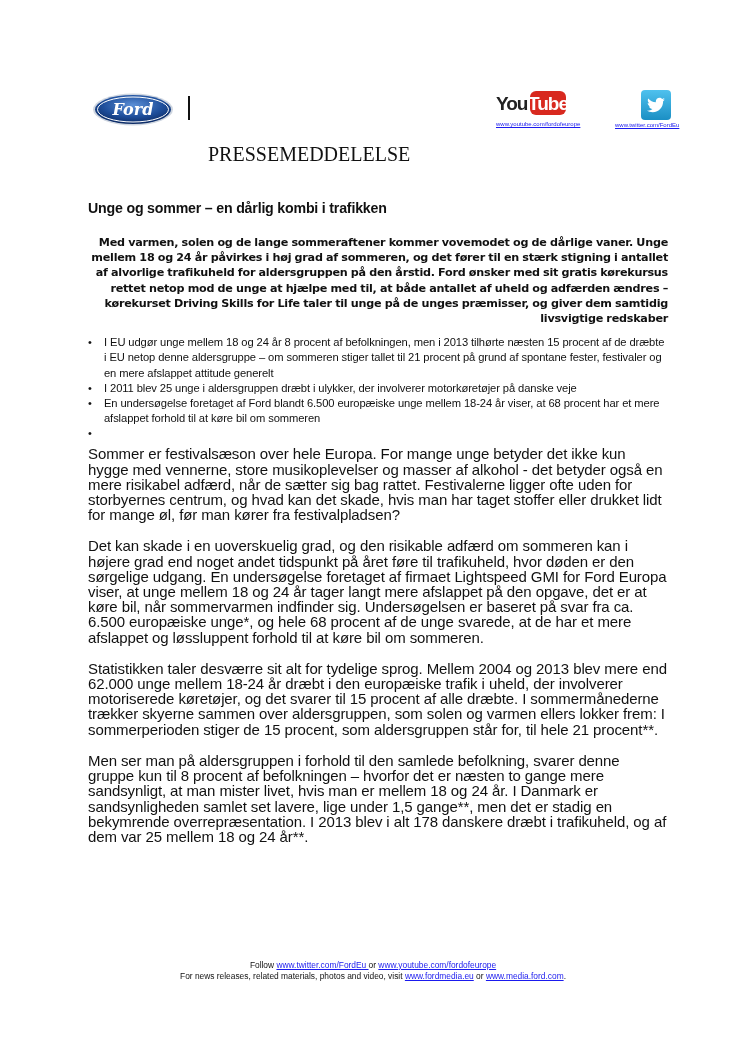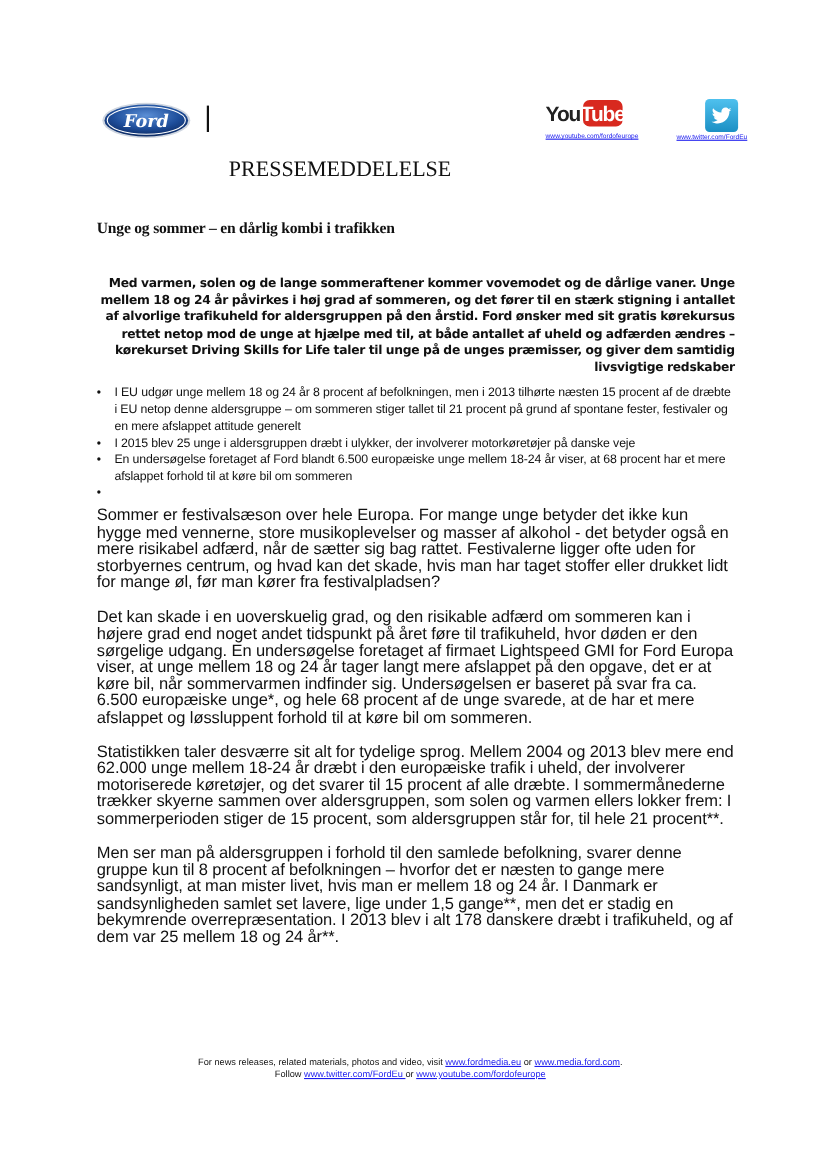--- a/index.html
+++ b/index.html
@@ -80,24 +80,24 @@
       text-decoration: underline;
       white-space: nowrap;
     }
     .content {
       position: absolute;
       left: 88px;
       top: 198px;
       width: 580px;
     }
     .doc-title {
-      font-family: Liberation Serif, serif;
+      font-family: Liberation Sans, sans-serif;
       font-weight: bold;
       font-size: 14.2px;
-      margin: 0 0 32px 0;
+      margin: 0 0 17px 0;
       line-height: 20px;
       letter-spacing: -0.2px;
     }
     .lead {
       font-family: "DejaVu Sans", sans-serif;
       font-weight: bold;
       font-size: 11.2px;
       line-height: 15.2px;
       margin: 0 0 9px 0;
       letter-spacing: -0.25px;
@@ -190,37 +190,37 @@
   <h1 class="doc-title">Unge og sommer – en dårlig kombi i trafikken</h1>
   <p class="lead">Med varmen, solen og de lange sommeraftener kommer vovemodet og de dårlige vaner. Unge mellem 18 og 24 år påvirkes i høj grad af sommeren, og det fører til en stærk stigning i antallet af alvorlige trafikuheld for aldersgruppen på den årstid. Ford ønsker med sit gratis kørekursus rettet netop mod de unge at hjælpe med til, at både antallet af uheld og adfærden ændres – kørekurset Driving Skills for Life taler til unge på de unges præmisser, og giver dem samtidig livsvigtige redskaber</p>
 
   <ul class="bullets">
     <li>
       <span class="bullet-dot">•</span>
       <span>I EU udgør unge mellem 18 og 24 år 8 procent af befolkningen, men i 2013 tilhørte næsten 15 procent af de dræbte i EU netop denne aldersgruppe – om sommeren stiger tallet til 21 procent på grund af spontane fester, festivaler og en mere afslappet attitude generelt</span>
     </li>
     <li>
       <span class="bullet-dot">•</span>
-      <span>I 2015 blev 25 unge i aldersgruppen dræbt i ulykker, der involverer motorkøretøjer på danske veje</span>
+      <span>I 2011 blev 25 unge i aldersgruppen dræbt i ulykker, der involverer motorkøretøjer på danske veje</span>
     </li>
     <li>
       <span class="bullet-dot">•</span>
       <span>En undersøgelse foretaget af Ford blandt 6.500 europæiske unge mellem 18-24 år viser, at 68 procent har et mere afslappet forhold til at køre bil om sommeren</span>
     </li>
     <li>
       <span class="bullet-dot">•</span>
     </li>
   </ul>
 
   <p class="para">Sommer er festivalsæson over hele Europa. For mange unge betyder det ikke kun hygge med vennerne, store musikoplevelser og masser af alkohol - det betyder også en mere risikabel adfærd, når de sætter sig bag rattet. Festivalerne ligger ofte uden for storbyernes centrum, og hvad kan det skade, hvis man har taget stoffer eller drukket lidt for mange øl, før man kører fra festivalpladsen?</p>
   <p class="para">Det kan skade i en uoverskuelig grad, og den risikable adfærd om sommeren kan i højere grad end noget andet tidspunkt på året føre til trafikuheld, hvor døden er den sørgelige udgang. En undersøgelse foretaget af firmaet Lightspeed GMI for Ford Europa viser, at unge mellem 18 og 24 år tager langt mere afslappet på den opgave, det er at køre bil, når sommervarmen indfinder sig. Undersøgelsen er baseret på svar fra ca. 6.500 europæiske unge*, og hele 68 procent af de unge svarede, at de har et mere afslappet og løssluppent forhold til at køre bil om sommeren.</p>
   <p class="para">Statistikken taler desværre sit alt for tydelige sprog. Mellem 2004 og 2013 blev mere end 62.000 unge mellem 18-24 år dræbt i den europæiske trafik i uheld, der involverer motoriserede køretøjer, og det svarer til 15 procent af alle dræbte. I sommermånederne trækker skyerne sammen over aldersgruppen, som solen og varmen ellers lokker frem: I sommerperioden stiger de 15 procent, som aldersgruppen står for, til hele 21 procent**.</p>
   <p class="para">Men ser man på aldersgruppen i forhold til den samlede befolkning, svarer denne gruppe kun til 8 procent af befolkningen – hvorfor det er næsten to gange mere sandsynligt, at man mister livet, hvis man er mellem 18 og 24 år. I Danmark er sandsynligheden samlet set lavere, lige under 1,5 gange**, men det er stadig en bekymrende overrepræsentation. I 2013 blev i alt 178 danskere dræbt i trafikuheld, og af dem var 25 mellem 18 og 24 år**.</p>
 </div>
 
 <div class="footer">
   <div>
+    <span>Follow </span><a>www.twitter.com/FordEu </a><span>or </span><a>www.youtube.com/fordofeurope</a>
+  </div>
+  <div>
     <span>For news releases, related materials, photos and video, visit </span><a>www.fordmedia.eu</a><span> or </span><a>www.media.ford.com</a><span>.</span>
   </div>
-  <div>
-    <span>Follow </span><a>www.twitter.com/FordEu </a><span>or </span><a>www.youtube.com/fordofeurope</a>
-  </div>
 </div>
 
 </body></html>

